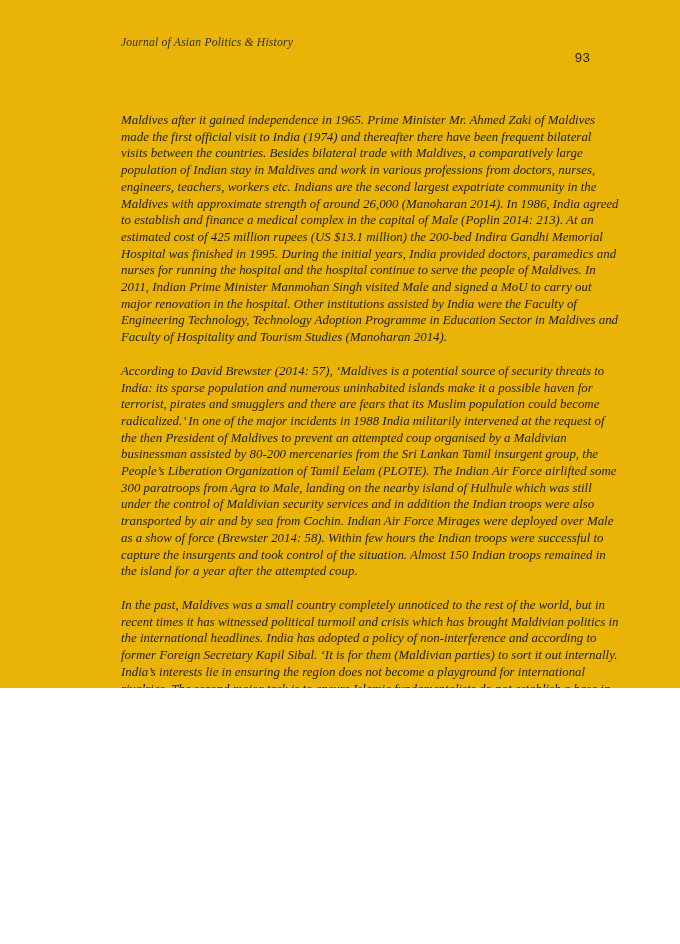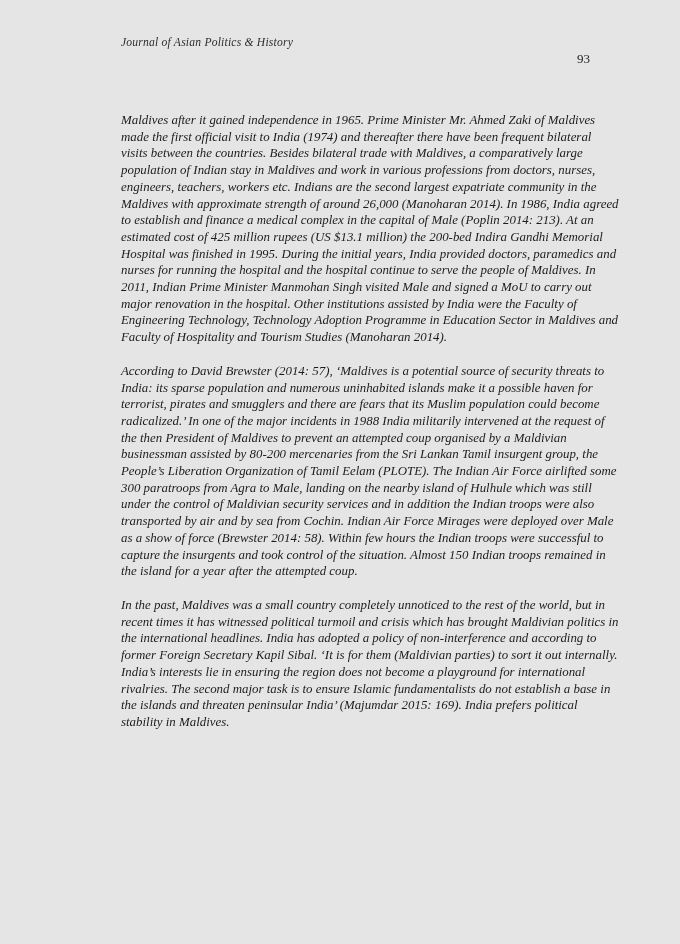--- a/index.html
+++ b/index.html
@@ -3,42 +3,43 @@
   <meta charset="utf-8">
   <style>
     html, body {
       margin: 0;
       padding: 0;
       background: #ffffff;
     }
     .page {
       position: relative;
       width: 680px;
-      height: 944px;
-      background: #e5e5e5;
+      height: 688px;
+      background: #eab308;
       overflow: hidden;
       font-family: "Liberation Serif", "DejaVu Serif", serif;
       color: #1f1f1f;
     }
     .running-head {
       position: absolute;
       left: 121px;
       top: 36px;
       font-style: italic;
       font-size: 11.6px;
       letter-spacing: 0.2px;
       color: #2d2d2d;
       white-space: nowrap;
     }
     .page-number {
       position: absolute;
       top: 51px;
       right: 90px;
       font-size: 13px;
       color: #1f1f1f;
+      font-family: Liberation Mono, monospace;
     }
     .content {
       position: absolute;
       left: 121px;
       top: 112px;
       width: 498px;
       font-size: 12.9px;
       line-height: 16.7px;
       text-align: left;
       color: #1c1c1c;

